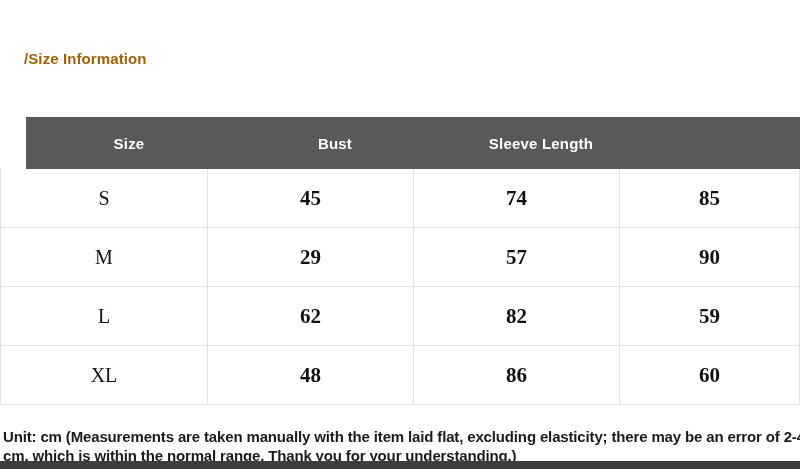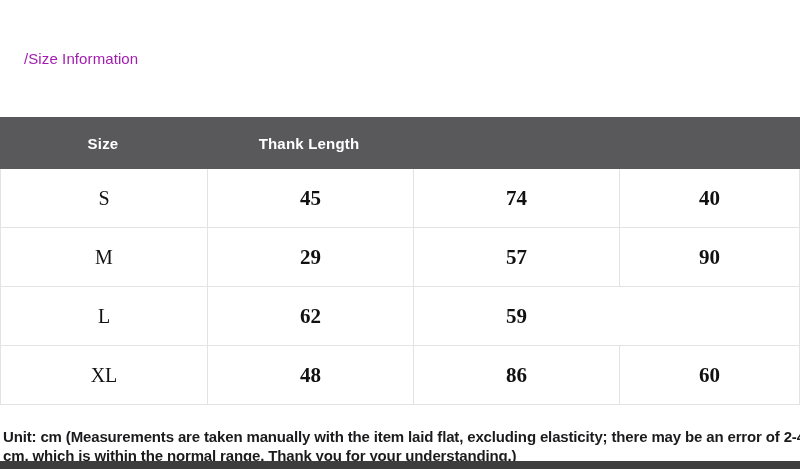--- a/index.html
+++ b/index.html
@@ -9,35 +9,36 @@
     height: 469px;
     background: #ffffff;
     overflow: hidden;
     font-family: "Liberation Sans", sans-serif;
   }
   .title {
     position: absolute;
     left: 24px;
     top: 50px;
     font-size: 15px;
-    font-weight: 400;
-    color: #a21caf;
+    font-weight: 700;
+    color: #a16207;
     letter-spacing: 0.1px;
   }
   .size-table {
     position: absolute;
     left: 0;
     top: 117px;
     width: 800px;
   }
   .thead {
     display: grid;
     grid-template-columns: 206px 206px 206px 1fr;
     height: 52px;
     background: var(--header-bg, #59595b);
+    margin-left: 26px;
   }
   .thead .hcell {
     display: flex;
     align-items: center;
     justify-content: center;
     color: var(--header-text, #ffffff);
     font-size: 15px;
     font-weight: 700;
     letter-spacing: 0.2px;
   }
@@ -87,38 +88,40 @@
 </head>
 <body>
 
 <div class="screen">
 
   <div class="title">/Size Information</div>
 
   <div class="size-table">
     <div class="thead">
       <div class="hcell">Size</div>
-      <div class="hcell">Thank Length</div>
+      <div class="hcell">Bust</div>
+      <div class="hcell">Sleeve Length</div>
     </div>
     <div class="tbody">
       <div class="trow">
         <div class="cell size-cell">S</div>
         <div class="cell value-cell">45</div>
         <div class="cell value-cell">74</div>
-        <div class="cell value-cell">40</div>
+        <div class="cell value-cell">85</div>
       </div>
       <div class="trow">
         <div class="cell size-cell">M</div>
         <div class="cell value-cell">29</div>
         <div class="cell value-cell">57</div>
         <div class="cell value-cell">90</div>
       </div>
       <div class="trow">
         <div class="cell size-cell">L</div>
         <div class="cell value-cell">62</div>
+        <div class="cell value-cell">82</div>
         <div class="cell value-cell">59</div>
       </div>
       <div class="trow">
         <div class="cell size-cell">XL</div>
         <div class="cell value-cell">48</div>
         <div class="cell value-cell">86</div>
         <div class="cell value-cell">60</div>
       </div>
     </div>
   </div>

